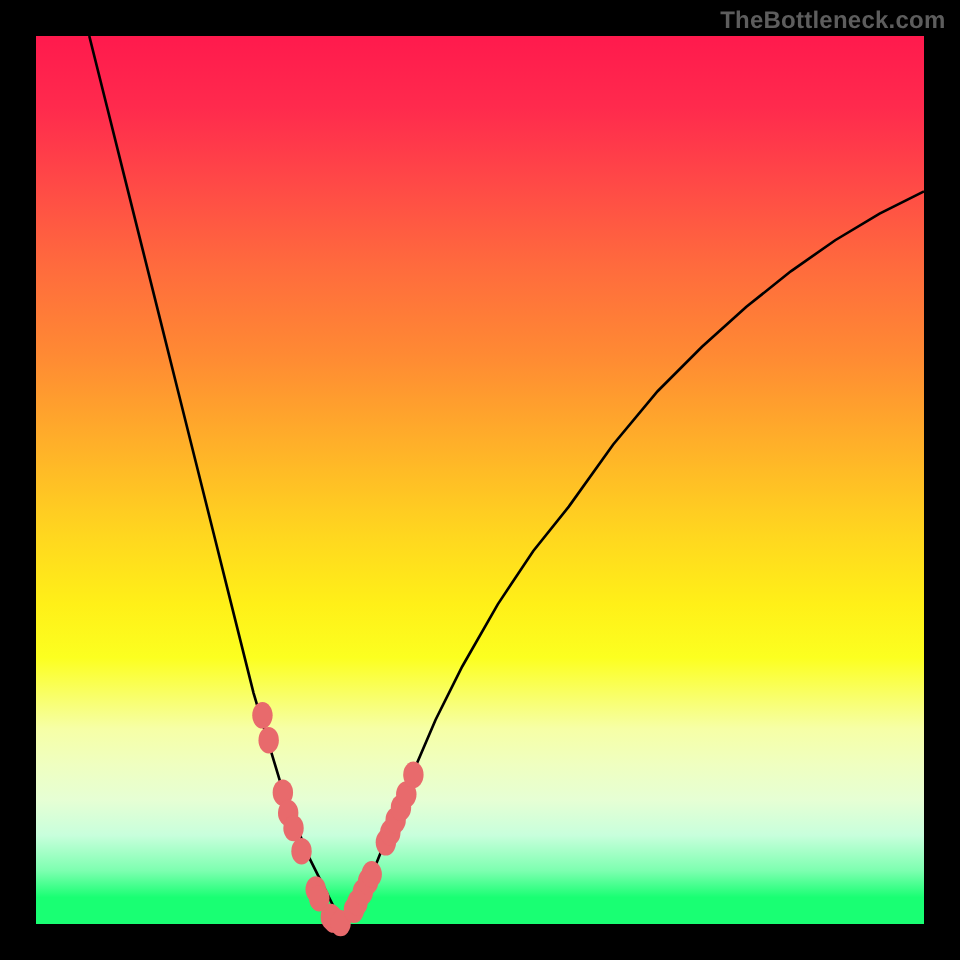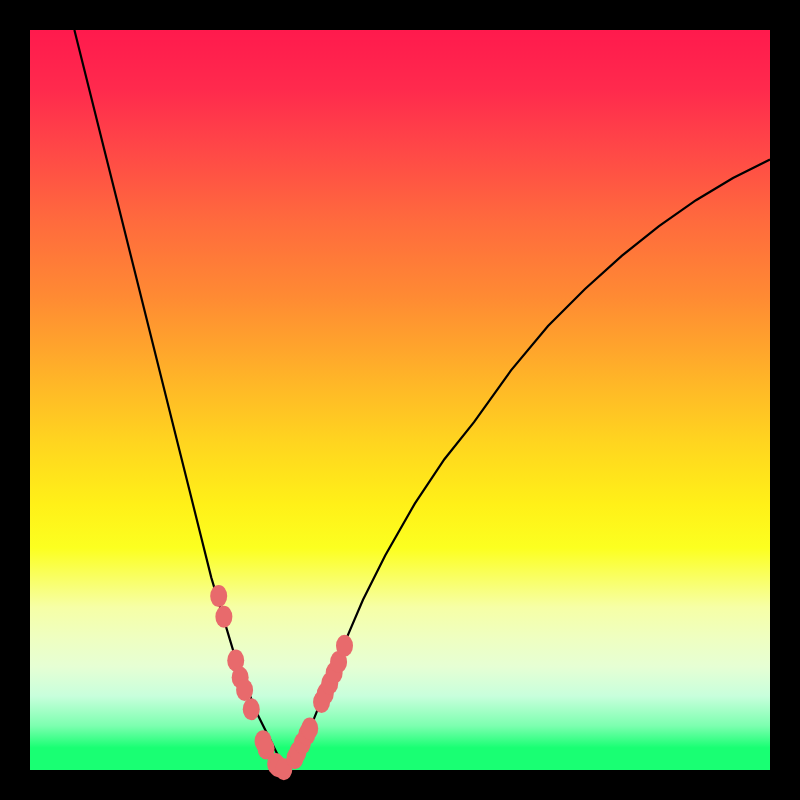--- a/index.html
+++ b/index.html
@@ -59,20 +59,21 @@
   }
   .marker {
     fill: #e86a6c;
     stroke: none;
   }
 </style>
 </head>
 <body>
 
 <div class="frame">
+  <div class="watermark">TheBottleneck.com</div>
   <div class="plot-area">
     <svg class="curves" viewBox="0 0 740 740" preserveAspectRatio="none">
       <path id="left-curve" class="curve" d="M44.40 0.00 L59.20 59.20 L74.00 118.40 L88.80 177.60 L103.60 236.80 L118.40 296.00 L133.20 355.20 L148.00 414.40 L159.10 458.80 L170.20 503.20 L181.30 547.60 L192.40 584.60 L203.50 621.60 L214.60 651.20 L225.70 680.80 L236.80 703.00 L247.90 725.20 L259.00 740.00"></path>
       <path id="right-curve" class="curve" d="M259.00 740.00 L270.10 717.80 L281.20 695.60 L296.00 658.60 L310.80 621.60 L333.00 569.80 L355.20 525.40 L384.80 473.60 L414.40 429.20 L444.00 392.20 L481.00 340.40 L518.00 296.00 L555.00 259.00 L592.00 225.70 L629.00 196.10 L666.00 170.20 L703.00 148.00 L740.00 129.50"></path>
       <g id="markers-left">
           <ellipse cx="188.70" cy="566.10" rx="8.5" ry="11" class="marker"></ellipse>
           <ellipse cx="193.88" cy="586.82" rx="8.5" ry="11" class="marker"></ellipse>
           <ellipse cx="205.72" cy="630.48" rx="8.5" ry="11" class="marker"></ellipse>
           <ellipse cx="210.16" cy="647.50" rx="8.5" ry="11" class="marker"></ellipse>
           <ellipse cx="214.60" cy="660.08" rx="8.5" ry="11" class="marker"></ellipse>

